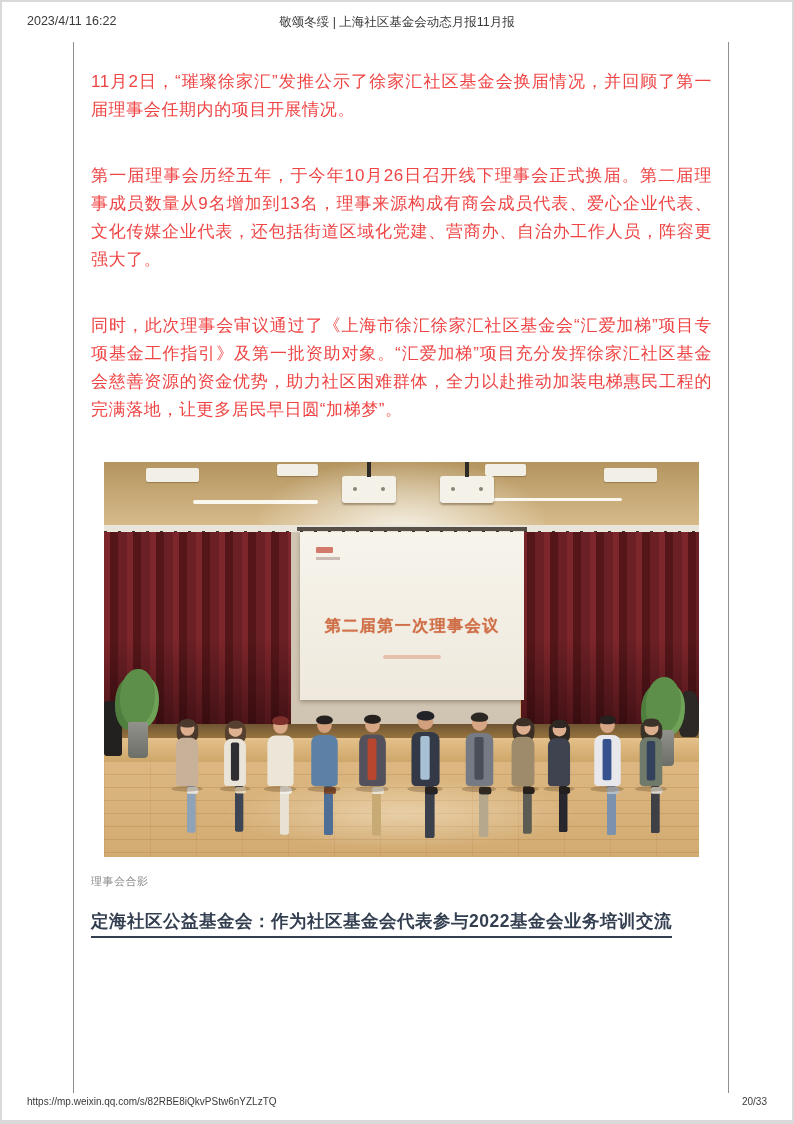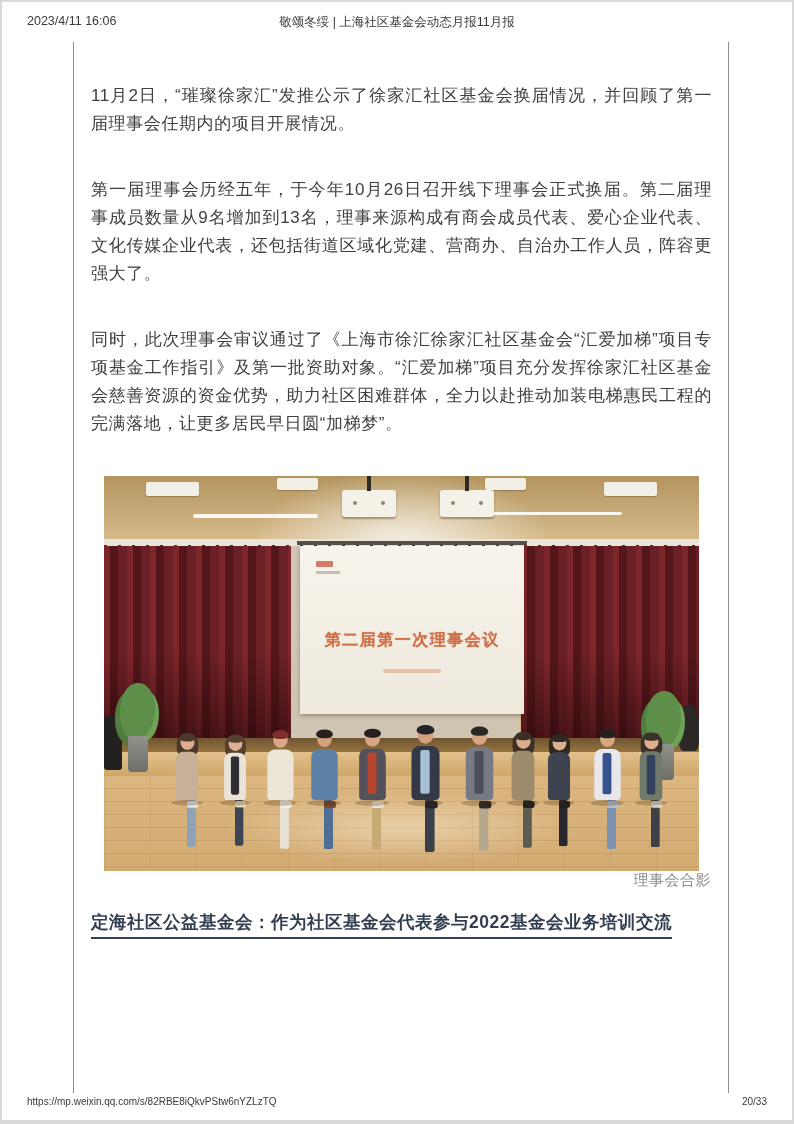--- a/index.html
+++ b/index.html
@@ -13,22 +13,22 @@
   .print-header .date{position:absolute;left:0;top:0;}
   .print-header .title{position:absolute;left:0;right:0;text-align:center;top:0;}
   .print-footer{position:absolute;bottom:13px;left:25px;right:25px;display:flex;justify-content:space-between;font-size:10px;color:#3a3a3a;}
   
   .frame{
     position:absolute;left:71px;top:40px;width:656px;height:1051px;box-sizing:border-box;
     border-left:1px solid #8f8f8f;border-right:1px solid #8f8f8f;
   }
   .article{padding:26px 16px 0 17px;}
   .article p{
-    margin:14px 0 38px 0;font-size:17px;line-height:28px;letter-spacing:.6px;
-    color:#404040;text-align:justify;
+    margin:0 0 38px 0;font-size:17px;line-height:28px;letter-spacing:.6px;
+    color:#ef4444;text-align:justify;
   }
   
   .photo{position:relative;width:595px;height:395px;margin:2px auto 0;overflow:hidden;background:#d9b47e;}
   .photo *{position:absolute;}
   .ceiling{left:0;top:0;width:100%;height:16%;background:linear-gradient(180deg,#b4955f,#d6ba8a);}
   .ceiling-glow{left:26%;top:0;width:48%;height:16%;background:radial-gradient(ellipse at 50% 110%,rgba(250,250,245,.85),rgba(250,250,245,0) 75%);}
   .cpanel{background:#f2efe6;border-radius:2px;box-shadow:0 1px 1px rgba(90,60,20,.35);}
   .cpanel.a{left:7%;top:1.5%;width:9%;height:3.6%;}
   .cpanel.b{left:29%;top:.5%;width:7%;height:3%;}
   .cpanel.c{left:64%;top:.5%;width:7%;height:3%;}
@@ -82,33 +82,33 @@
   .head .hairtop{position:absolute;left:-1px;right:-1px;top:-2px;height:9px;border-radius:50% 50% 40% 40%;}
   .head .hairside{position:absolute;left:-4px;right:-4px;top:1px;height:23px;border-radius:7px 7px 9px 9px;z-index:-1;}
   .torso{margin-top:2px;width:27px;height:52px;border-radius:8px 8px 4px 4px;position:relative;flex:none;}
   .torso .accent{position:absolute;left:50%;transform:translateX(-50%);top:4px;bottom:6px;width:9px;border-radius:2px;}
   .legs{display:flex;gap:4px;flex:none;}
   .leg{width:9px;height:50px;border-radius:2px;}
   .feet{display:flex;gap:5px;flex:none;margin-top:1px;}
   .shoe{width:12px;height:7px;border-radius:3px 3px 2px 2px;}
   .pshadow{position:absolute;bottom:-5px;left:50%;transform:translateX(-50%);width:34px;height:6px;border-radius:50%;background:rgba(60,35,10,.25);}
   
-  .caption{margin-top:0;padding-right:1px;text-align:right;font-size:15px;color:#8c8c8c;letter-spacing:.5px;}
+  .caption{margin-top:17px;padding-right:1px;font-size:11px;color:#8c8c8c;letter-spacing:.5px;}
   .next-heading{
     display:inline-block;margin-top:20px;font-size:17.5px;font-weight:bold;color:#333f50;
     letter-spacing:.5px;line-height:24px;text-decoration:none;border-bottom:2px solid #333f50;padding-bottom:3px;cursor:pointer;
   }
 </style>
 </head>
 <body>
 
 <div class="page">
 
   <div class="print-header">
-    <span class="date">2023/4/11 16:06</span>
+    <span class="date">2023/4/11 16:22</span>
     <span class="title">敬颂冬绥 | 上海社区基金会动态月报11月报</span>
   </div>
 
   <div class="frame">
     <div class="article">
       <p>11月2日，“璀璨徐家汇”发推公示了徐家汇社区基金会换届情况，并回顾了第一届理事会任期内的项目开展情况。</p>
       <p>第一届理事会历经五年，于今年10月26日召开线下理事会正式换届。第二届理事成员数量从9名增加到13名，理事来源构成有商会成员代表、爱心企业代表、文化传媒企业代表，还包括街道区域化党建、营商办、自治办工作人员，阵容更强大了。</p>
       <p>同时，此次理事会审议通过了《上海市徐汇徐家汇社区基金会“汇爱加梯”项目专项基金工作指引》及第一批资助对象。“汇爱加梯”项目充分发挥徐家汇社区基金会慈善资源的资金优势，助力社区困难群体，全力以赴推动加装电梯惠民工程的完满落地，让更多居民早日圆“加梯梦”。</p>
 
       <div class="photo">

